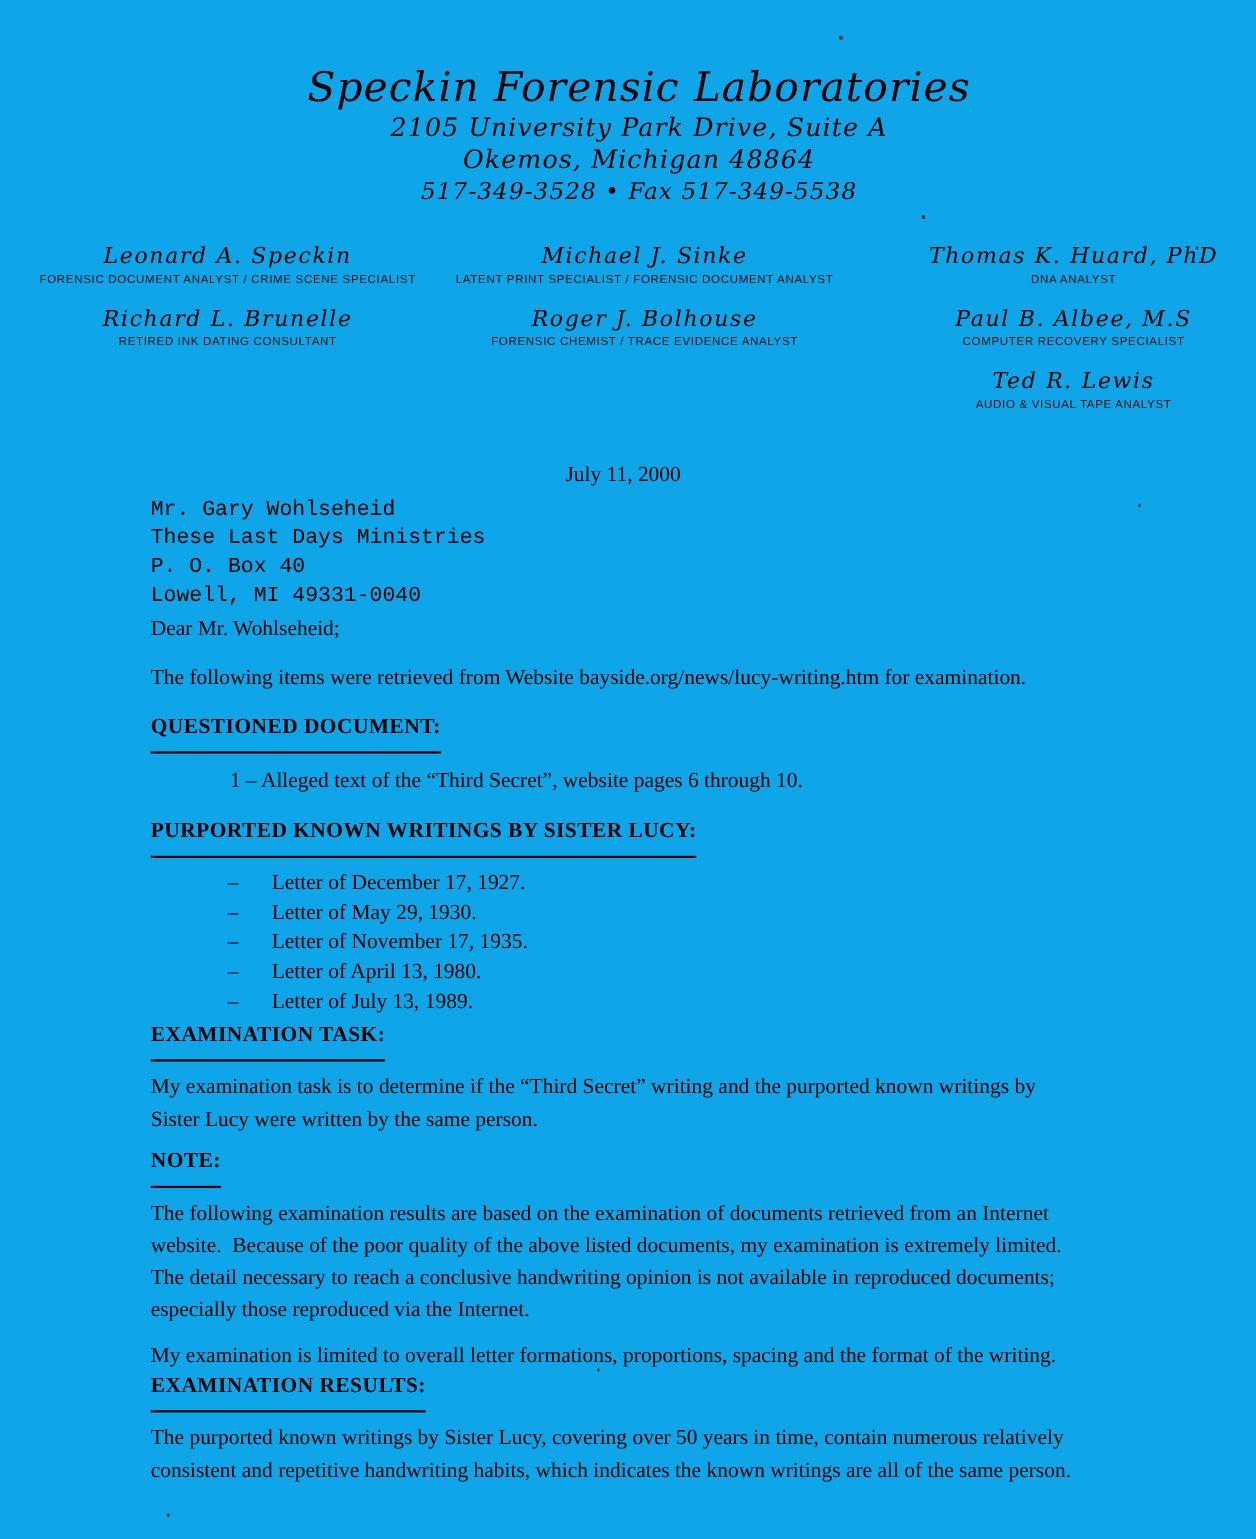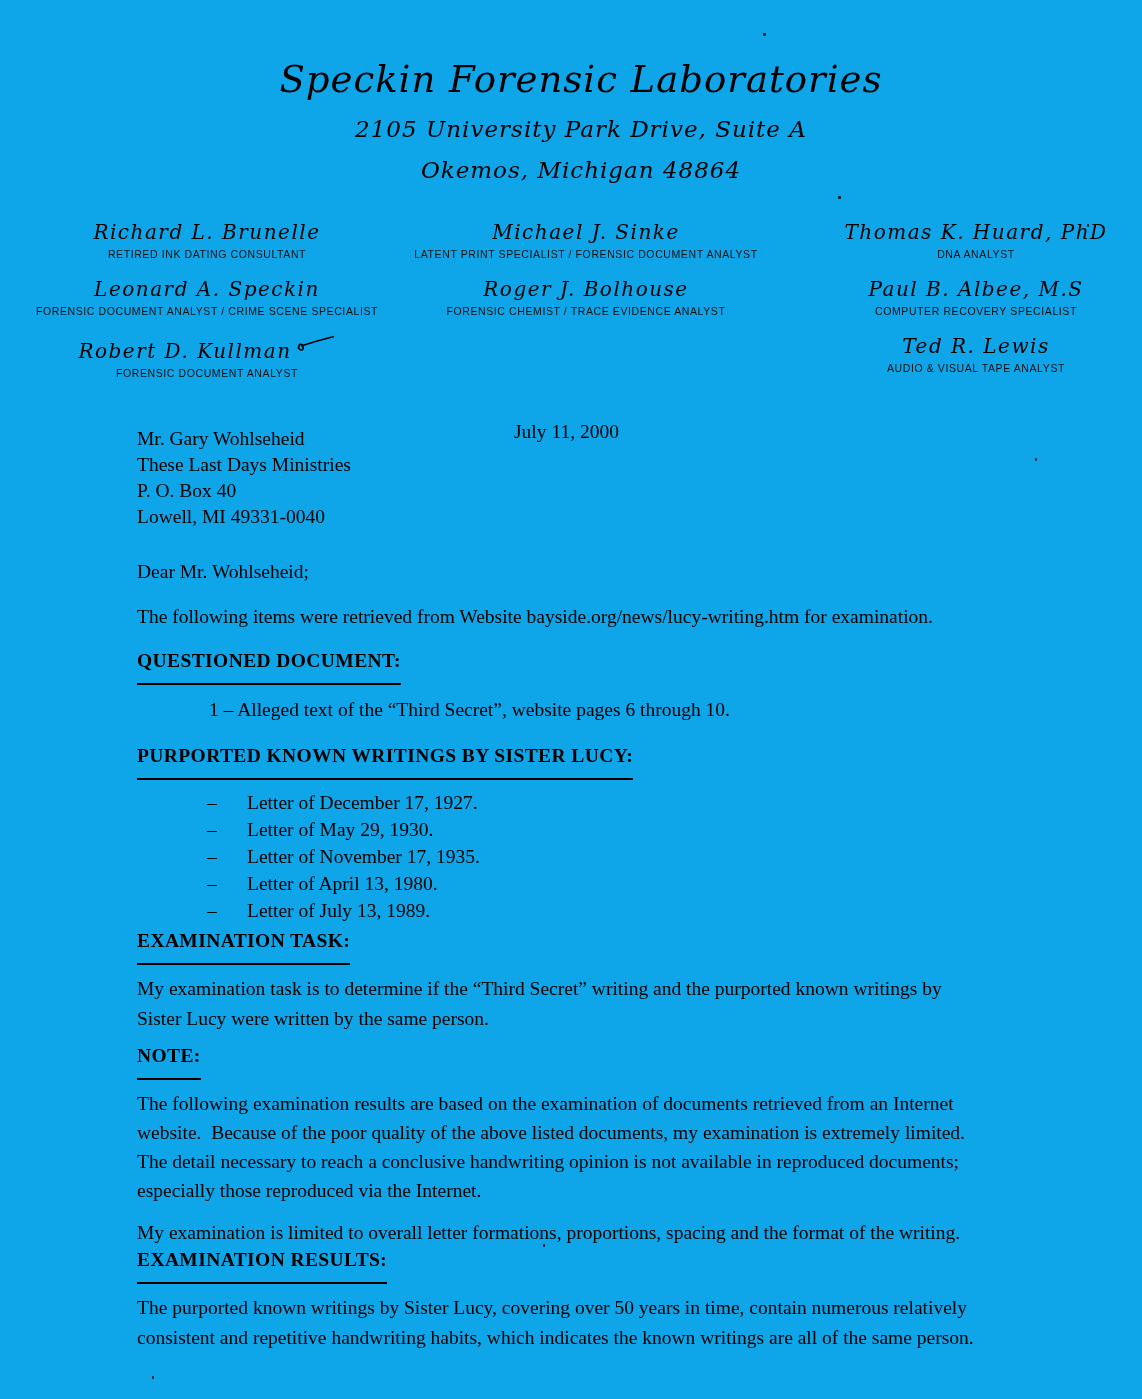--- a/index.html
+++ b/index.html
@@ -15,21 +15,21 @@
 
   
   .letterhead {
     position: absolute;
     top: 58px; left: 20px; width: 1122px;
     text-align: center;
     font-family: "DejaVu Serif", serif;
     font-style: italic;
   }
   .lh-company { font-size: 37px; letter-spacing: 1px; font-weight: 500; }
-  .lh-line    { font-size: 23px; letter-spacing: 1px; margin-top: 15px; }
+  .lh-line    { font-size: 23px; letter-spacing: 1px; margin-top: 3px; }
   .lh-phone   { font-size: 21px; }
 
   
   .staff-col { position: absolute; top: 220px; text-align: center; }
   .staff-col-1 { left: 27px;  width: 360px; }
   .staff-col-2 { left: 400px; width: 372px; }
   .staff-col-3 { left: 806px; width: 340px; }
   .staff-entry { height: 44px; margin-bottom: 13px; }
   .staff-name {
     font-family: "DejaVu Serif", serif;
@@ -44,21 +44,21 @@
     letter-spacing: 0.6px;
     margin-top: 4px;
     white-space: nowrap;
     color: #111;
   }
   .flourish { vertical-align: 6px; margin-left: 2px; }
 
   
   .abs { position: absolute; font-size: 19.5px; }
   .date        { top: 421px; left: 514px; }
-  .recipient   { top: 426px; left: 137px; line-height: 26px; }
+  .recipient   { top: 450px; left: 137px; line-height: 26px; font-family: Liberation Mono, monospace; }
   .salutation  { top: 561px; left: 137px; }
   .intro       { top: 606px; left: 137px; white-space: pre; }
 
   .heading {
     font-weight: bold;
     letter-spacing: 0.4px;
     border-bottom: 2px solid #000;
     padding-bottom: 11px;
     display: inline-block;
     white-space: pre;
@@ -89,36 +89,31 @@
 </style>
 </head>
 <body>
 
 <div class="page">
 
   <header class="letterhead">
     <div class="lh-company">Speckin Forensic Laboratories</div>
     <div class="lh-line">2105 University Park Drive, Suite A</div>
     <div class="lh-line">Okemos, Michigan 48864</div>
+    <div class="lh-line lh-phone">517-349-3528 • Fax 517-349-5538</div>
   </header>
 
   <section class="staff-col staff-col-1">
+    <div class="staff-entry">
+      <div class="staff-name">Leonard A. Speckin</div>
+      <div class="staff-title">FORENSIC DOCUMENT ANALYST / CRIME SCENE SPECIALIST</div>
+    </div>
     <div class="staff-entry">
       <div class="staff-name">Richard L. Brunelle</div>
       <div class="staff-title">RETIRED INK DATING CONSULTANT</div>
-    </div>
-    <div class="staff-entry">
-      <div class="staff-name">Leonard A. Speckin</div>
-      <div class="staff-title">FORENSIC DOCUMENT ANALYST / CRIME SCENE SPECIALIST</div>
-    </div>
-    <div class="staff-entry">
-      <div class="staff-name"><span>Robert D. Kullman</span><svg class="flourish" width="42" height="18" viewBox="0 0 42 18">
-            <path d="M4 13 c1.5 4 6 4 5 -0.5 c-0.8 -3.5 -5 -2.5 -4 1 M7 12 C 16 9 30 5 40 2.5" stroke="#000" stroke-width="1.6" fill="none"></path>
-          </svg></div>
-      <div class="staff-title">FORENSIC DOCUMENT ANALYST</div>
     </div>
   </section>
 
   <section class="staff-col staff-col-2">
     <div class="staff-entry">
       <div class="staff-name">Michael J. Sinke</div>
       <div class="staff-title">LATENT PRINT SPECIALIST / FORENSIC DOCUMENT ANALYST</div>
     </div>
     <div class="staff-entry">
       <div class="staff-name">Roger J. Bolhouse</div>

